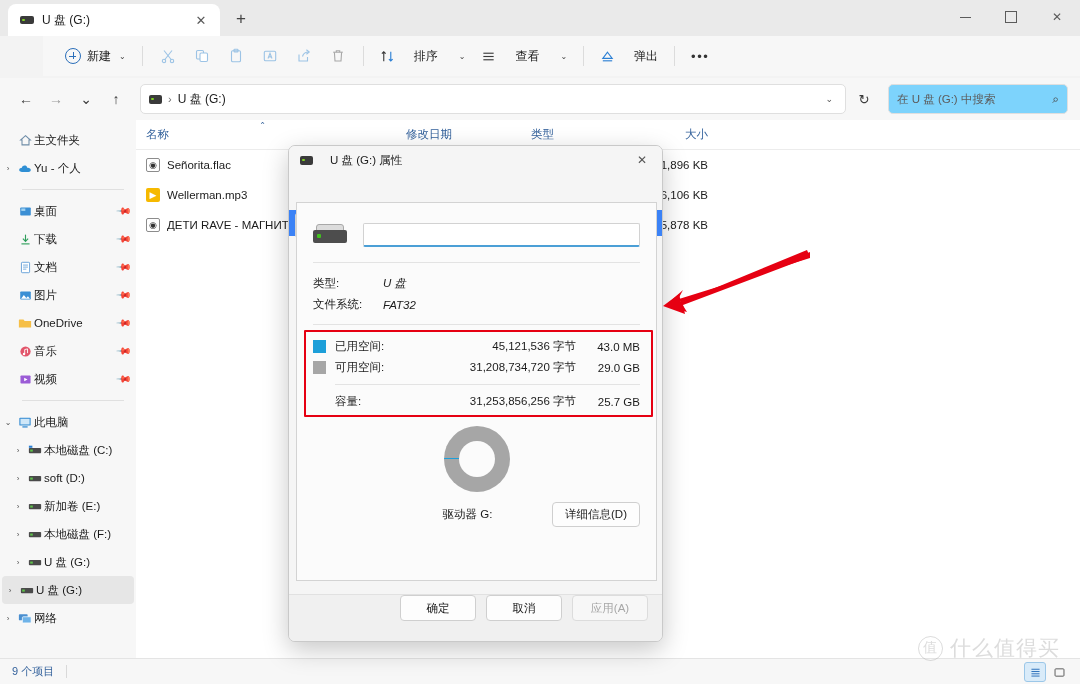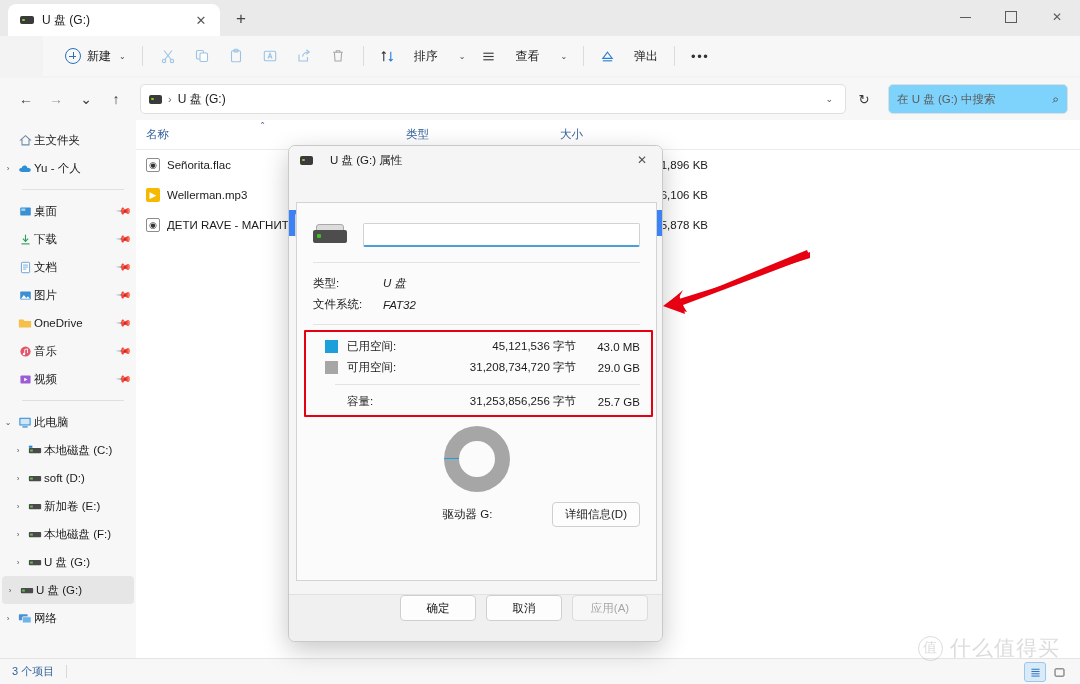--- a/index.html
+++ b/index.html
@@ -224,21 +224,21 @@
   .hr{ height:1px; background:#e3e3e3; margin:9px 0 10px 0; }
   .kv{ display:flex; font-size:11.5px; color:#1b1b1b; height:21px; align-items:center;}
   .kv .k{ width:70px; }
   .kv .v{ flex:1 1 auto;font-style:italic; }
 
   .spacebox{ position:relative; margin-top:11px; }
   .redbox{
     position:absolute; left:-9px; top:-6px; width:349px; height:87px;
     border:2px solid #e60012; border-radius:1px; pointer-events:none;
   }
-  .srow{ display:flex; align-items:center; height:21px; font-size:11.5px; color:#1b1b1b;margin-left:12px;}
+  .srow{ display:flex; align-items:center; height:21px; font-size:11.5px; color:#1b1b1b;}
   .sw{ width:13px;height:13px;margin-right:9px;flex:0 0 auto;}
   .sw.used{ background:#1d9fd9; }
   .sw.free{ background:#a6a6a6; }
   .srow .lbl{ width:86px; }
   .srow .bytes{ flex:1 1 auto; text-align:right; padding-right:12px;}
   .srow .human{ width:52px; text-align:right;}
   .thin-hr{ height:1px; background:#e3e3e3; margin:6px 0 6px 22px;}
   .srow.cap .lbl{ padding-left:22px; width:108px;}
 
   .donut-wrap{ margin-top:14px; display:flex; flex-direction:column; align-items:center;}
@@ -637,20 +637,21 @@
       </div>
 
     </div>
 
     <div class="filelist">
       <div class="colhdr">
         <div class="ch name">
           <span>名称</span>
           <span class="sortcaret">⌃</span>
         </div>
+        <div class="ch date">修改日期</div>
         <div class="ch type">类型</div>
         <div class="ch size">大小</div>
       </div>
 
       <div class="frow">
         <div class="c-name">
           <span class="fico flac">◉</span>
           <span>Señorita.flac</span>
         </div>
         <div class="c-date"></div>
@@ -674,21 +675,21 @@
           <span>ДЕТИ RAVE - МАГНИТО</span>
         </div>
         <div class="c-date"></div>
         <div class="c-type"></div>
         <div class="c-size">15,878 KB</div>
       </div>
     </div>
   </div>
 
   <div class="statusbar">
-    <span>3 个项目</span>
+    <span>9 个项目</span>
     <span class="status-sep"></span>
     <div class="viewtoggle">
       <div class="vt active">
         <svg width="13" height="13" viewBox="0 0 16 16">
           <g stroke="#2b6fba" stroke-width="1.2">
               <line x1="3" y1="4" x2="13" y2="4"></line>
               <line x1="3" y1="6.8" x2="13" y2="6.8"></line>
               <line x1="3" y1="9.6" x2="13" y2="9.6"></line>
               <line x1="3" y1="12.4" x2="13" y2="12.4"></line>
             </g>

